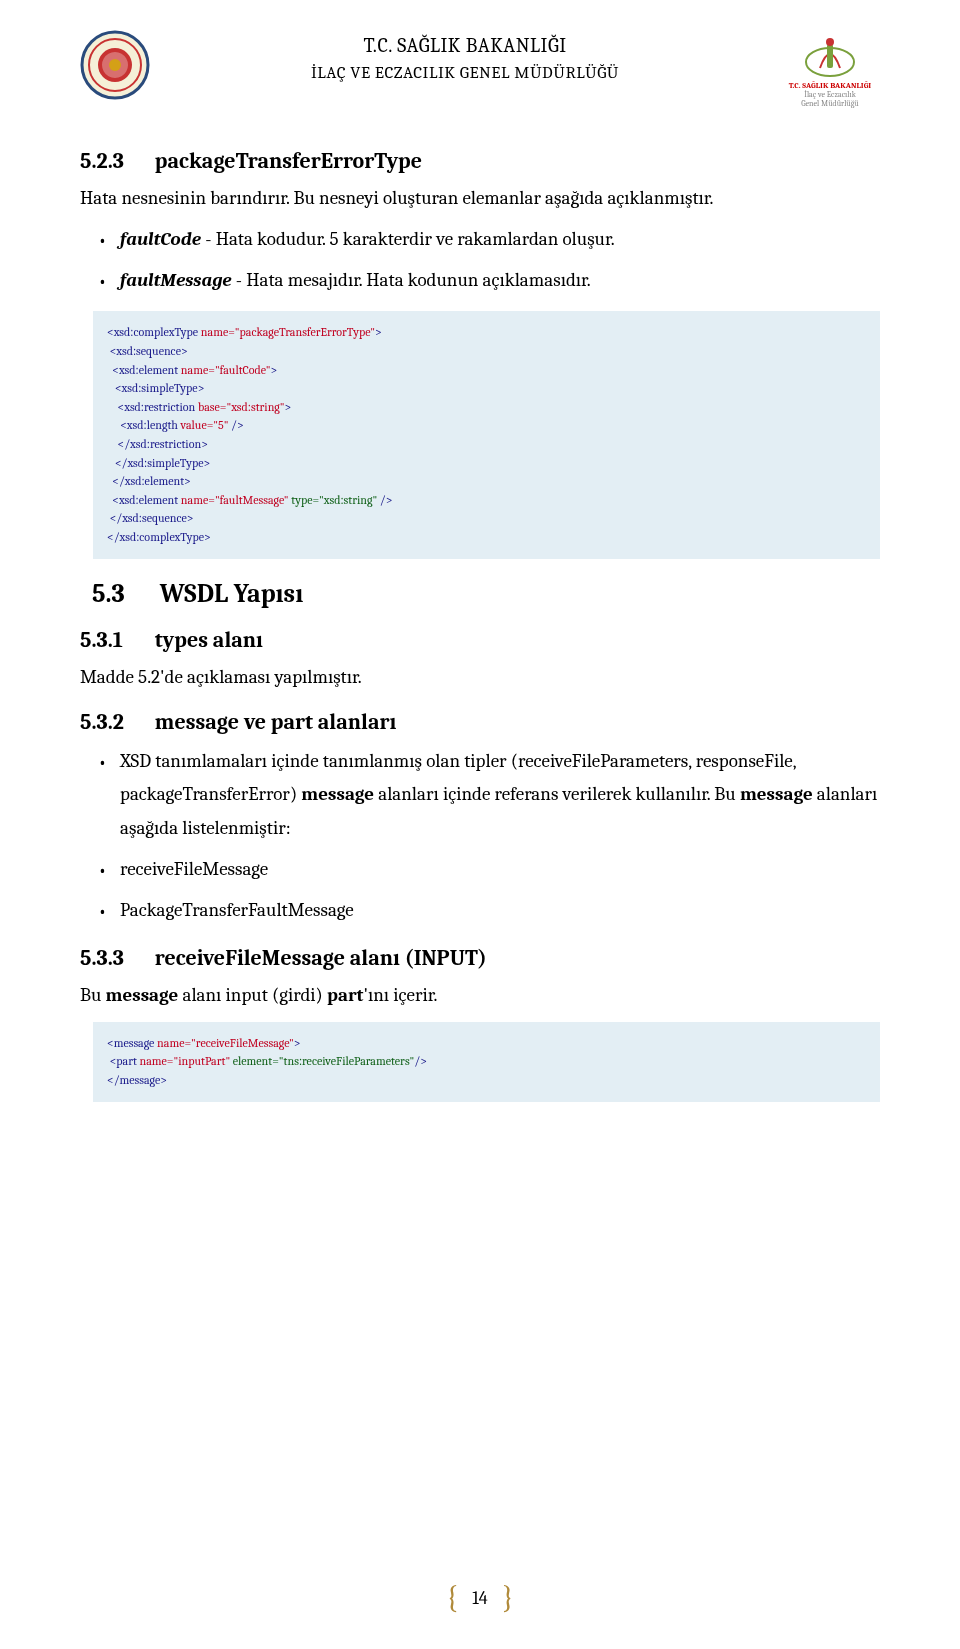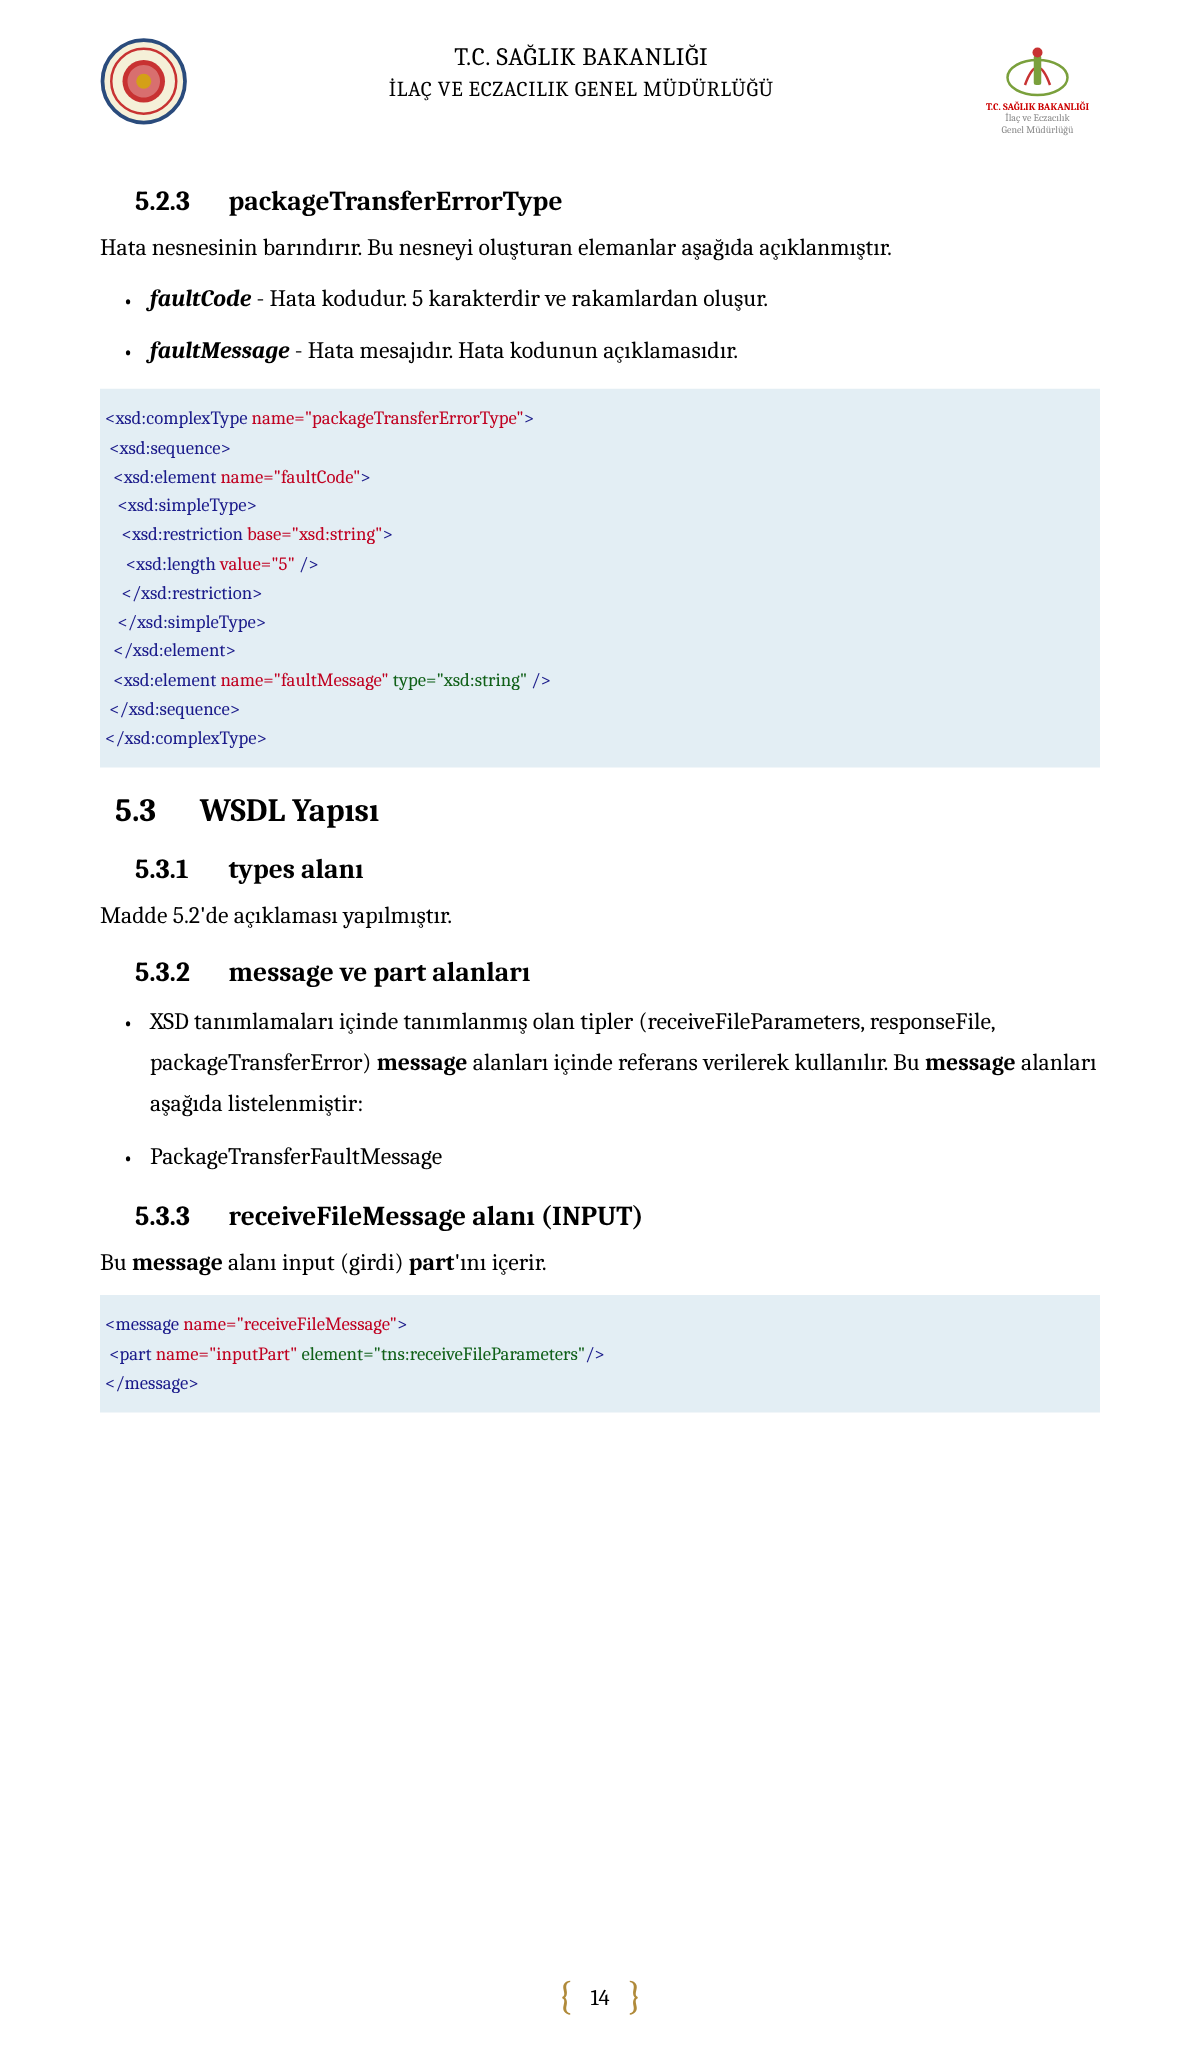--- a/index.html
+++ b/index.html
@@ -54,21 +54,21 @@
     margin-top: 2px;
   }
   .logo-caption .red { color: #c00; font-weight: bold; }
   .logo-caption .gray { color: #888; }
 
   h3 {
     font-size: 22px;
     font-weight: bold;
     margin: 18px 0 10px 0;
   }
-  h3.num-heading .num { display: inline-block; min-width: 70px; margin-left: 28px; }
+  h3.num-heading .num { display: inline-block; min-width: 70px; }
   h2 {
     font-size: 26px;
     font-weight: bold;
     margin: 20px 0 8px 0;
   }
   h2 .num { display: inline-block; min-width: 62px; margin-left: 12px; }
 
   p { font-size: 19px; line-height: 1.5; margin: 4px 0 10px 0; }
 
   ul.bullets {
@@ -84,26 +84,26 @@
   }
   ul.bullets > li::before {
     content: "•";
     position: absolute;
     left: -22px;
     font-size: 20px;
   }
 
   .codeblock {
     background: #e3eef4;
-    padding: 12px 4px;
+    padding: 12px 14px;
     font-family: Cambria, Georgia, serif;
-    font-size: 15px;
+    font-size: 12px;
     line-height: 1.55;
     color: #1a1a8a;
-    margin: 12px 0 18px 0;
+    margin: 12px 0 18px 13px;
     white-space: pre;
   }
   .codeblock .attr   { color: #c00020; }
   .codeblock .type   { color: #106018; }
   .codeblock .close  { color: #1a1a8a; }
 
   b, strong { font-weight: bold; }
   i, em { font-style: italic; }
 
   .footer {
@@ -200,20 +200,21 @@
   <p>Madde 5.2'de açıklaması yapılmıştır.</p>
 
   <h3 class="num-heading">
     <span class="num">5.3.2</span>
     <span>message ve part alanları</span>
   </h3>
   <ul class="bullets">
     <li>
       <span>XSD tanımlamaları içinde tanımlanmış olan tipler (receiveFileParameters, responseFile, packageTransferError) </span><b>message</b><span> alanları içinde referans verilerek kullanılır. Bu </span><b>message</b><span> alanları aşağıda listelenmiştir:</span>
     </li>
+    <li>receiveFileMessage</li>
     <li>PackageTransferFaultMessage</li>
   </ul>
 
   <h3 class="num-heading">
     <span class="num">5.3.3</span>
     <span>receiveFileMessage alanı (INPUT)</span>
   </h3>
   <p>
     <span>Bu </span><b>message</b><span> alanı input (girdi) </span><b>part</b><span>'ını içerir.</span>
   </p>

